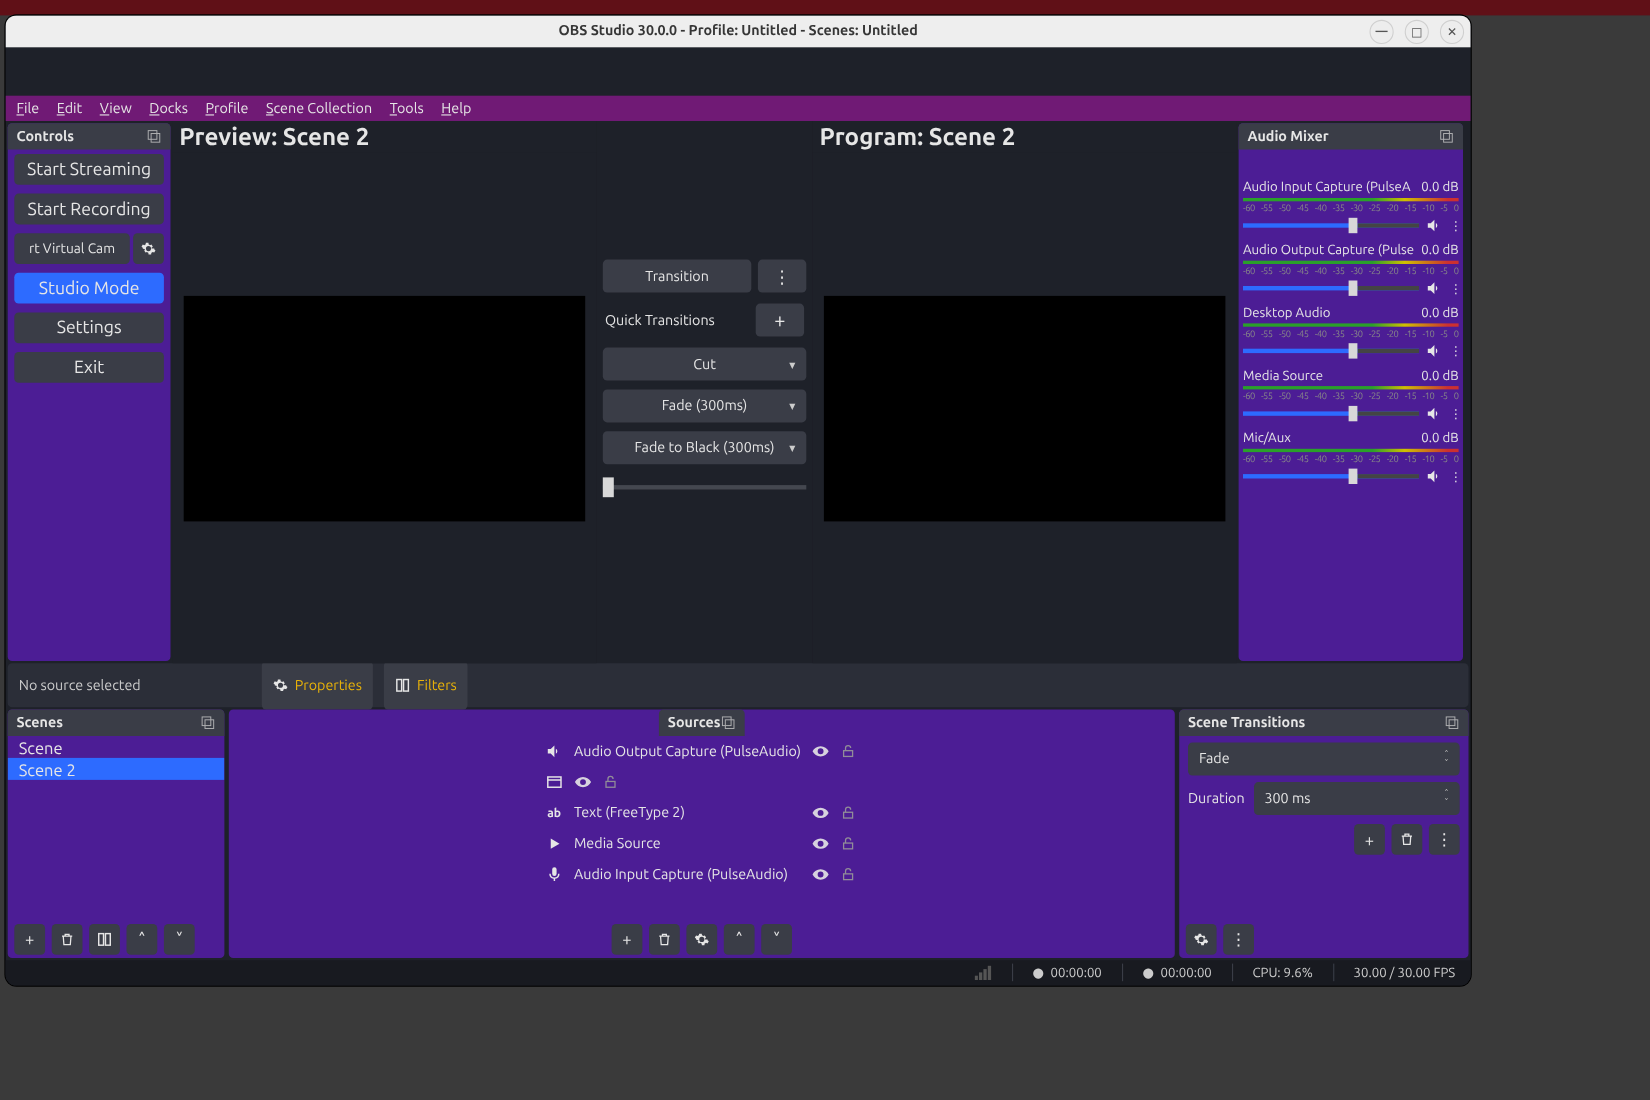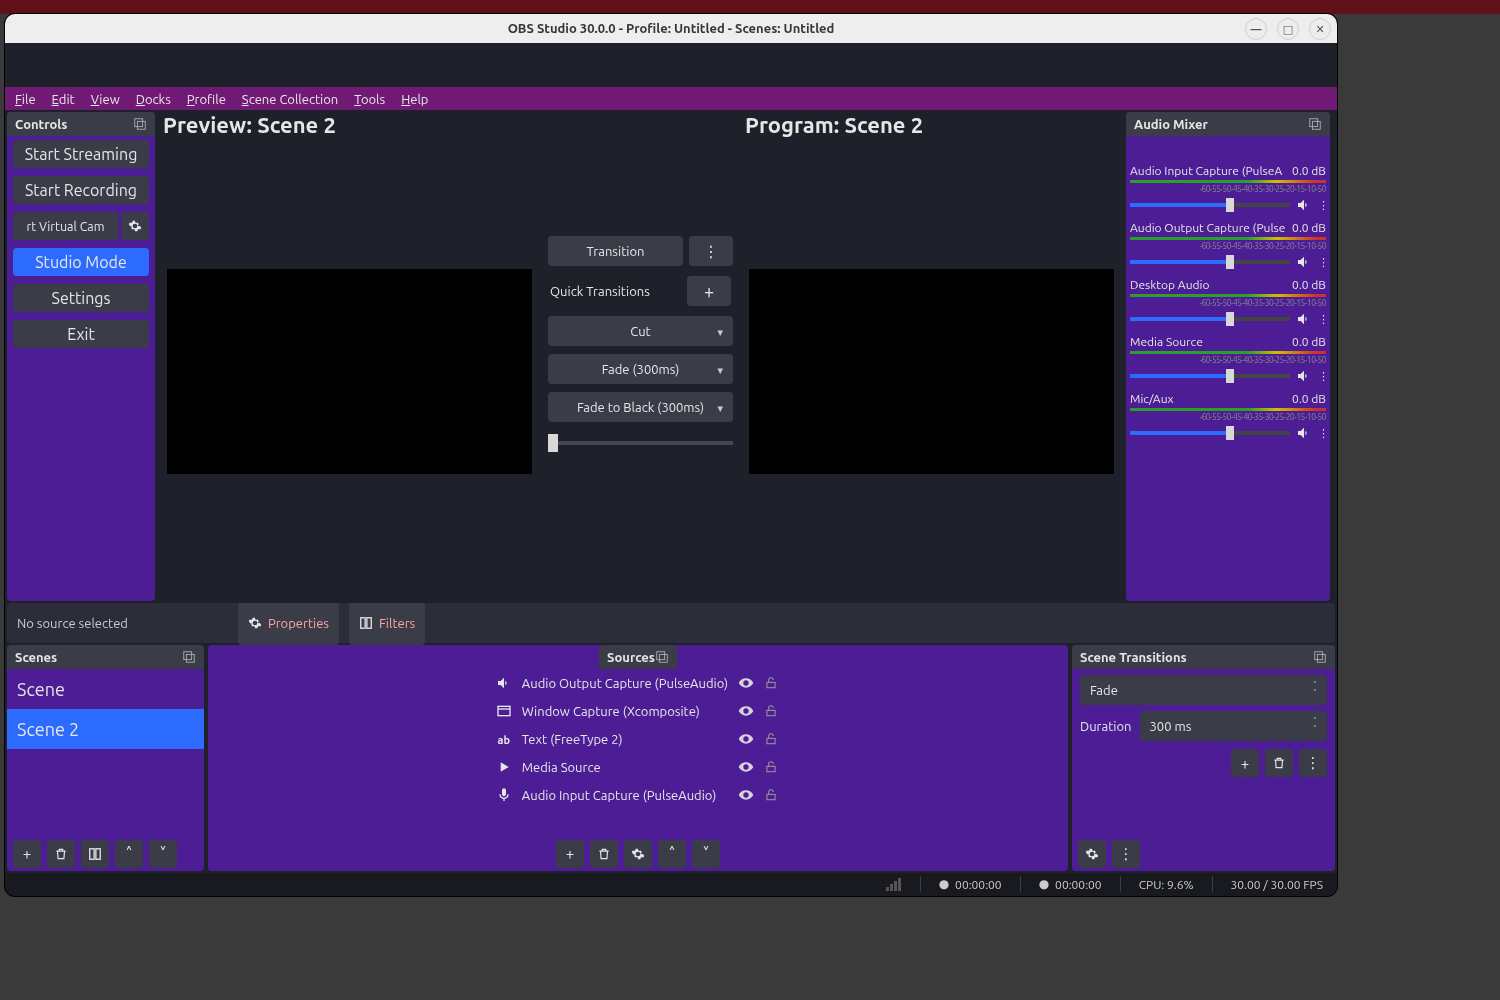--- a/index.html
+++ b/index.html
@@ -65,41 +65,41 @@
 .trans-slider { height: 18px; display:flex; align-items:center; margin-top:4px;}
 .trans-slider .track { flex:1; height:4px; background:#44474f; position:relative;}
 .trans-slider .thumb { position:absolute; left:0; top:-7px; width:10px; height:18px; background:#d8d8d8; }
 
 
 .mixer-dock { width: 204px; gap: 26px; }
 .mixer-body { flex:1; overflow:hidden; padding: 2px 4px; font-size: 11px; color: #ccc;}
 .mixer-item { margin-bottom: 8px;}
 .mixer-top { display:flex; justify-content:space-between; font-size:12px; color:#e6e6e6; white-space:nowrap; overflow:hidden;}
 .mixer-meterbar { height:3px; background: linear-gradient(to right, #2aa02a 0%, #2aa02a 60%, #d0c000 75%, #cc3030 95%); margin-top:3px; margin-bottom:1px;}
-.mixer-ticks { display:flex; justify-content:flex-end; font-size:8.5px; color:#888; letter-spacing:-0.5px;}
+.mixer-ticks { display:flex; justify-content:space-between; font-size:8.5px; color:#888; letter-spacing:-0.5px;}
 .mixer-ctrl { display:flex; align-items:center; gap:6px; margin-top:3px;}
 .mixer-slider { flex:1; height:4px; background:#2d6bff; position:relative;}
 .mixer-slider .rest { position:absolute; right:0; top:0; bottom:0; width:35%; background:#444;}
 .mixer-slider .th { position:absolute; right:35%; top:-5px; width:8px; height:14px; background:#d8d8d8;}
 .mixer-spk { width:16px; text-align:center; color:#e6e6e6; cursor:pointer;}
 .mixer-dots { width:8px; text-align:center; color:#e6e6e6; cursor:pointer;}
 
 
 .midbar { height: 40px; margin: 0 2px; background: #2b2e38; border-radius:4px; display:flex; align-items:center; padding: 0 10px; gap: 10px; font-size:13px; color:#ccc;}
 .midbar .spacer { flex:0 0 90px;}
-.mid-btn { height: 44px; padding: 0 10px; background:#3a3d47; border-radius:4px; display:flex; align-items:center; gap:6px; color:#fca5a5; cursor:pointer;text-align:center;}
+.mid-btn { height: 44px; padding: 0 10px; background:#3a3d47; border-radius:4px; display:flex; align-items:center; gap:6px; color:#eab308; cursor:pointer;text-align:center;}
 
 
 .bottom-row { display:flex; height: 254px; }
 .scenes-dock { width: 197px;}
 .sources-dock { flex:1;align-items:center;}
 .scenetrans-dock { width: 263px;}
 
 .list-body { flex:1; overflow:auto;}
-.list-item { height: 40px; display:flex; align-items:center; padding:0 10px; font-size:18px; color:#e6e6e6; cursor:pointer;}
+.list-item { height: 20px; display:flex; align-items:center; padding:0 10px; font-size:15px; color:#e6e6e6; cursor:pointer;}
 .list-item.selected { background:#2d6bff;}
 .source-item { height: 28px; display:flex; align-items:center; padding:0 8px; font-size:13px; color:#e6e6e6; gap:10px; cursor:pointer;}
 .source-item .si-icon { width:16px; text-align:center;}
 .source-item .si-name { flex:1;}
 .source-item .si-eye,.source-item .si-lock{ width:16px; text-align:center; opacity:.9;}
 
 .dock-footer { height: 34px; display:flex; align-items:center; gap:6px; padding:0 6px;}
 .ftr-btn { width:28px; height:28px; background:#3a3d47; border-radius:4px; display:flex; align-items:center; justify-content:center; color:#e6e6e6; cursor:pointer; font-size:15px;}
 
 
@@ -482,21 +482,20 @@
               </svg>
             </span>
           </div>
           <div class="source-item">
             <span class="si-icon">
               <svg width="16" height="16" viewBox="0 0 24 24" fill="none" stroke="#e6e6e6" stroke-width="2">
                 <rect x="3" y="5" width="18" height="14"></rect>
                 <line x1="3" y1="9" x2="21" y2="9"></line>
               </svg>
             </span>
-            <span class="si-name">Window Capture (Xcomposite)</span>
             <span class="si-eye">
               <svg width="16" height="16" viewBox="0 0 24 24" fill="#e6e6e6">
                 <path d="M12 5C7 5 3 8 1 12c2 4 6 7 11 7s9-3 11-7c-2-4-6-7-11-7zm0 11a4 4 0 110-8 4 4 0 010 8z"></path>
               </svg>
             </span>
             <span class="si-lock">
               <svg width="14" height="14" viewBox="0 0 24 24" fill="none" stroke="#999" stroke-width="2">
                 <rect x="5" y="11" width="14" height="9"></rect>
                 <path d="M8 11V7a4 4 0 018 0"></path>
               </svg>

